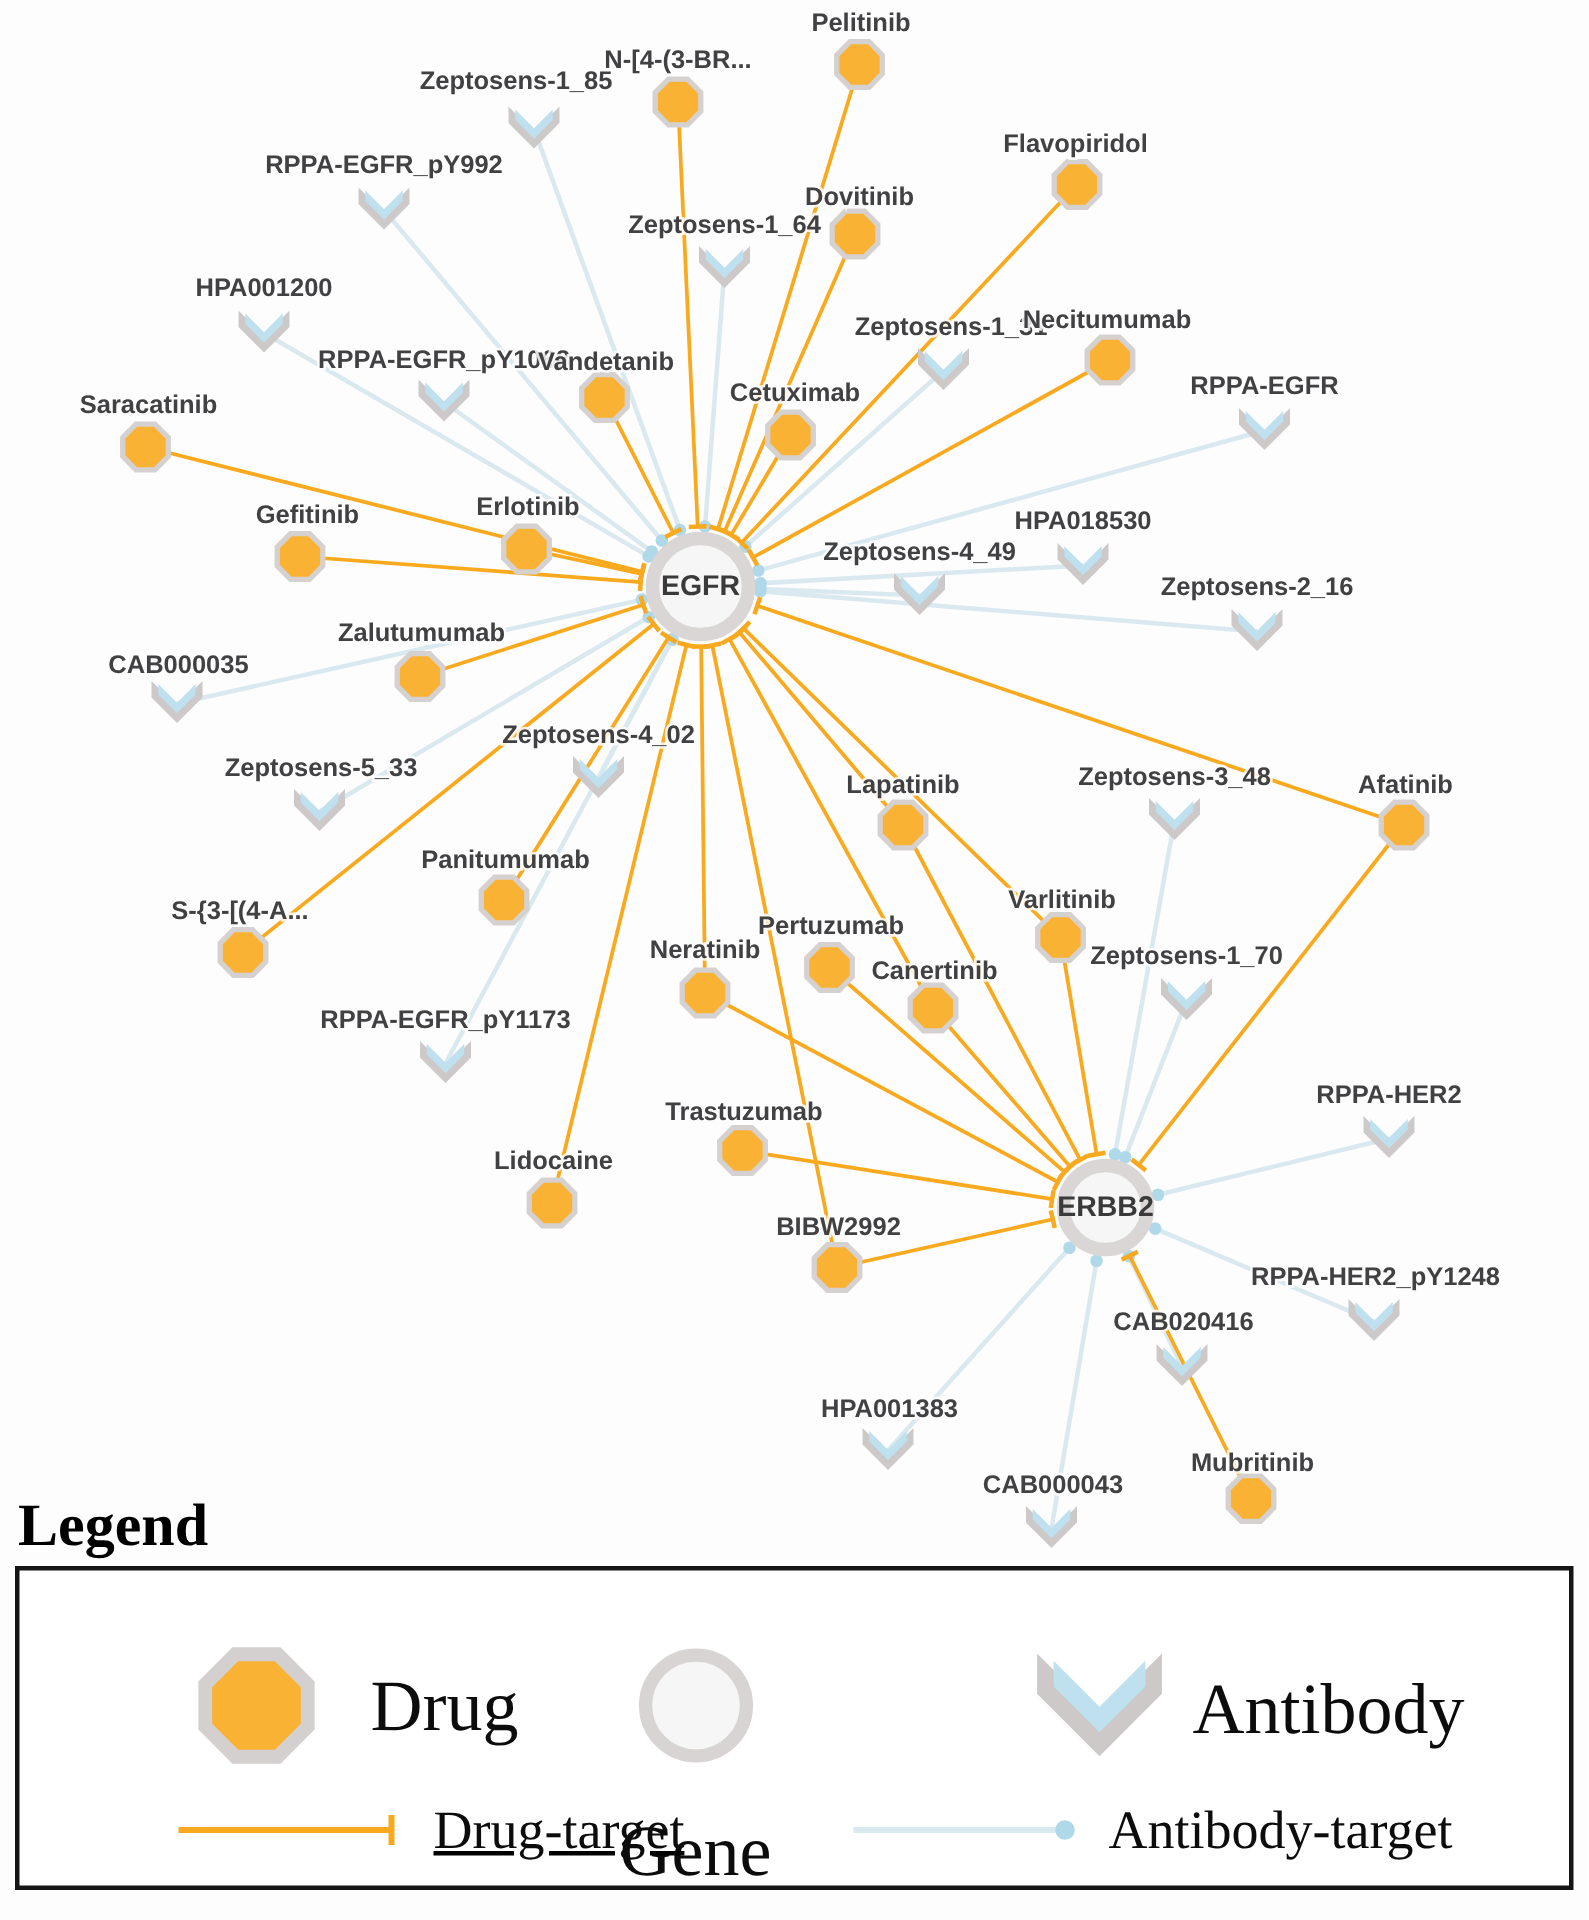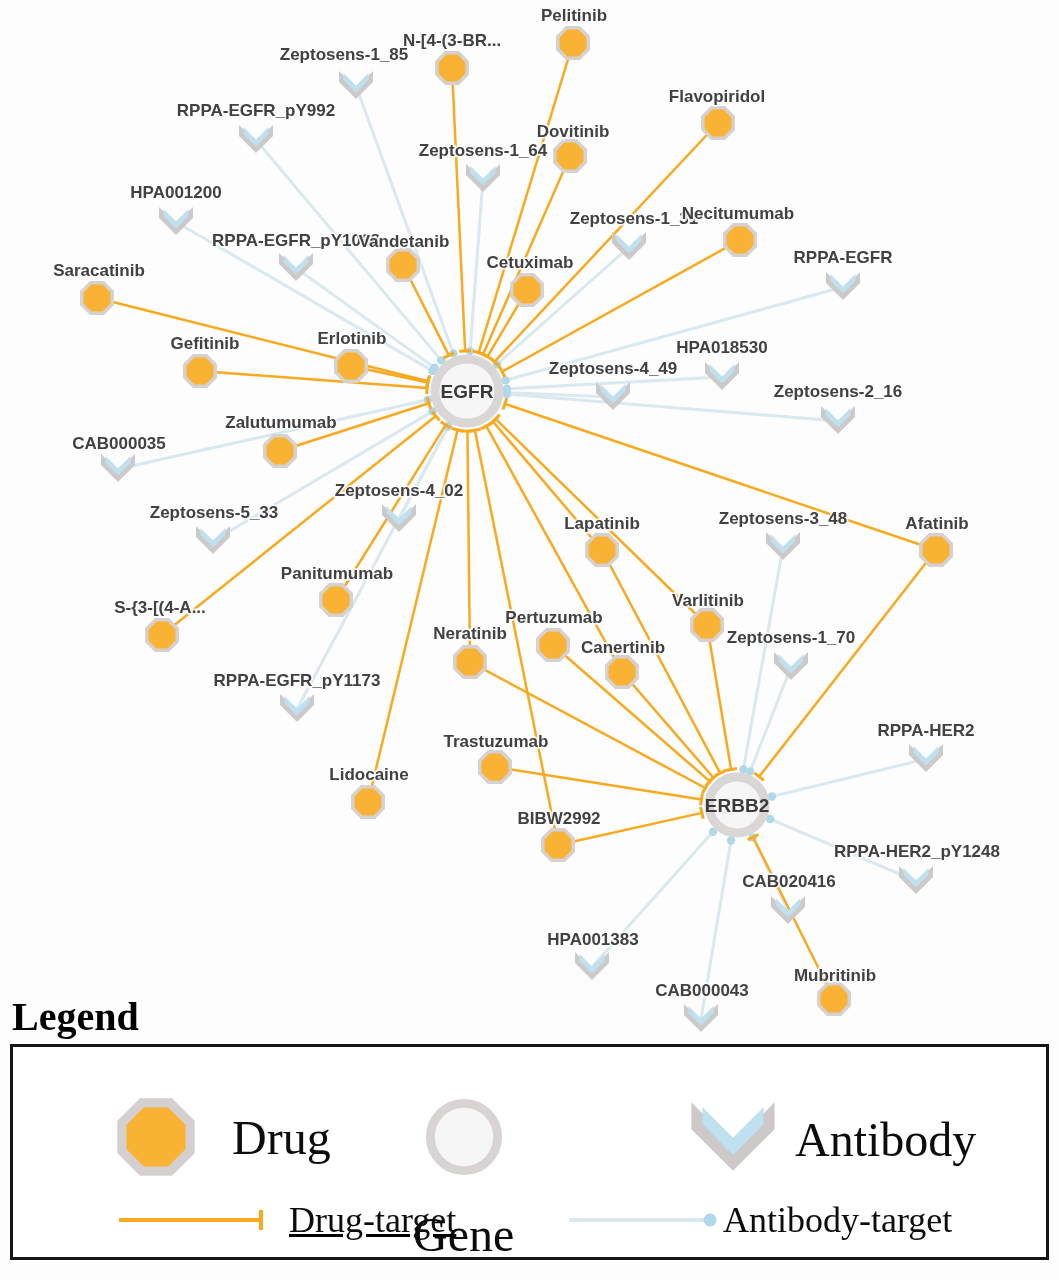--- a/index.html
+++ b/index.html
@@ -9,26 +9,26 @@
   .node-label{font-family:"Liberation Sans",sans-serif;font-weight:bold;font-size:17px;
               fill:#414042;text-anchor:middle;dominant-baseline:central;
               paint-order:stroke fill;stroke:rgba(253,253,253,0.85);stroke-width:3.5px;}
   .gene-label{font-family:"Liberation Sans",sans-serif;font-weight:bold;font-size:19px;
               fill:#3a3a3a;text-anchor:middle;dominant-baseline:central;}
   .legend-title{position:absolute;left:12px;top:993px;
                 font-family:"Liberation Serif",serif;font-weight:bold;font-size:40px;color:#000;text-align:center;}
   .legend-box{position:absolute;left:10px;top:1044px;width:1033px;height:210px;
               border:3px solid #151515;background:#ffffff;}
   .li{position:absolute;display:flex;align-items:center;}
-  #li-drug{left:95px;top:42px;gap:28px;}
+  #li-drug{left:110px;top:42px;gap:28px;}
   #li-gene{left:400px;top:44px;gap:24px;flex-direction:column;}
   #li-antibody{left:672px;top:44px;gap:14px;}
   .node-legend-label{font-family:"Liberation Serif",serif;font-size:48px;color:#0c0c0c;}
   #li-drugtarget{left:100px;top:152px;gap:16px;text-decoration:underline;}
-  #li-antibodytarget{left:550px;top:152px;gap:0;}
+  #li-antibodytarget{left:550px;top:152px;gap:16px;}
   .edge-legend-label{font-family:"Liberation Serif",serif;font-size:36px;color:#0c0c0c;}
 </style>
 </head>
 <body>
 
 <div class="stage">
 
   <svg id="graph-svg" width="1059" height="1280" viewBox="0 0 1059 1280">
     <g id="edges-antibody">
         <line x1="356" y1="86" x2="453.3203827841085" y2="353.41186260498284" stroke="#D9E9EF" stroke-width="3"></line>

